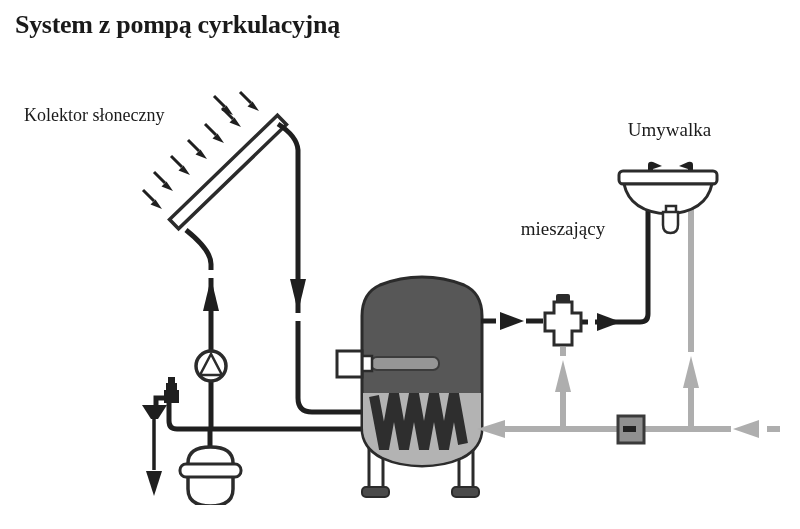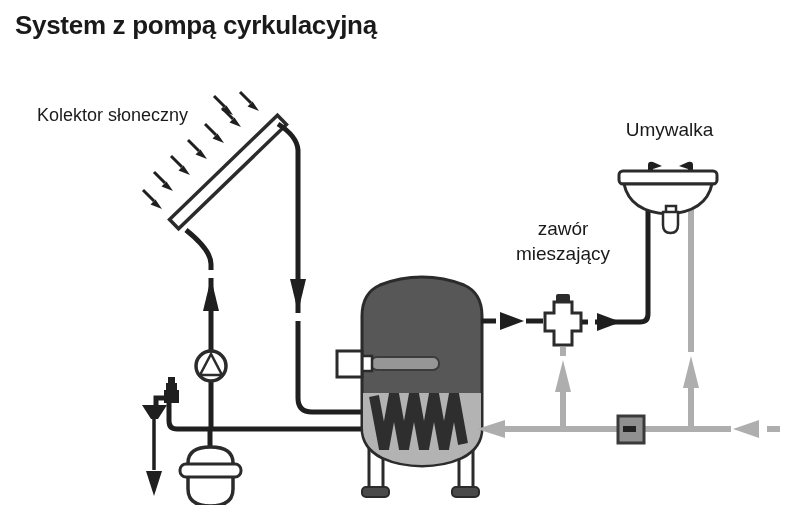--- a/index.html
+++ b/index.html
@@ -1,28 +1,28 @@
 <!DOCTYPE html>
 <html style="--background: #ffffff; --text: #1a1a1a; --pipe-hot: #1f1f1f; --pipe-cold: #aeaeae; --tank-body: #575757; --tank-bottom: #b3b3b3; --coil: #2e2e2e; --outline: #2b2b2b; --meter-fill: #909090; --foot-fill: #4a4a4a;"><head>
 <meta charset="utf-8">
 <style>
   html,body{margin:0;padding:0;background:#fff;}
   .stage{
     position:relative;width:800px;height:505px;background:var(--background,#fff);
-    font-family:Liberation Sans, sans-serif;overflow:hidden;
+    font-family:Liberation Serif, serif;overflow:hidden;
   }
   .title{
     position:absolute;left:15px;top:10px;margin:0;
     font-size:26px;font-weight:bold;letter-spacing:-0.3px;color:var(--text,#1a1a1a);
   }
   .lbl{
     position:absolute;font-size:19px;color:var(--text,#1a1a1a);line-height:25px;
   }
   .lbl.center{text-align:center;}
-  #collector-label{left:24px;top:103px;font-size:18px;margin-left:13px;}
+  #collector-label{left:24px;top:103px;font-size:18px;}
   #tank-label{left:368px;top:226px;width:100px;}
   #valve-label{left:480px;top:216px;width:166px;}
   #sink-label{left:612px;top:117px;width:115px;}
   svg{position:absolute;left:0;top:0;}
   .hot{stroke:var(--pipe-hot,#1f1f1f);fill:none;}
   .hotf{fill:var(--pipe-hot,#1f1f1f);stroke:none;}
   .cold{stroke:var(--pipe-cold,#aeaeae);fill:none;}
   .coldf{fill:var(--pipe-cold,#aeaeae);stroke:none;}
   .outl{stroke:var(--outline,#2b2b2b);}
   .white{fill:#ffffff;}
@@ -156,18 +156,17 @@
       <path d="M 693 172 L 693 165 Q 693 161 688 162 L 679 166 L 688 169 L 688 172 Z" class="hotf"></path>
       <rect x="619" y="171" width="98" height="13" rx="4" class="white outl" stroke-width="3"></rect>
       <path d="M 624 184 Q 630 212 668 214 Q 706 212 712 184 Z" class="white outl" stroke-width="3"></path>
       <rect x="666" y="206" width="10" height="7" class="white outl" stroke-width="2.5"></rect>
       <path d="M 663 212 L 663 225 Q 663 233 670.5 233 Q 678 233 678 225 L 678 212 Z" class="white outl" stroke-width="2.5"></path>
     </g>
   </svg>
 
   <div class="lbl" id="collector-label">Kolektor słoneczny</div>
   <div class="lbl center" id="valve-label">
-    <div>zawór</div>
     <div>mieszający</div>
   </div>
   <div class="lbl center" id="sink-label">Umywalka</div>
 
 </div>
 
 </body></html>

